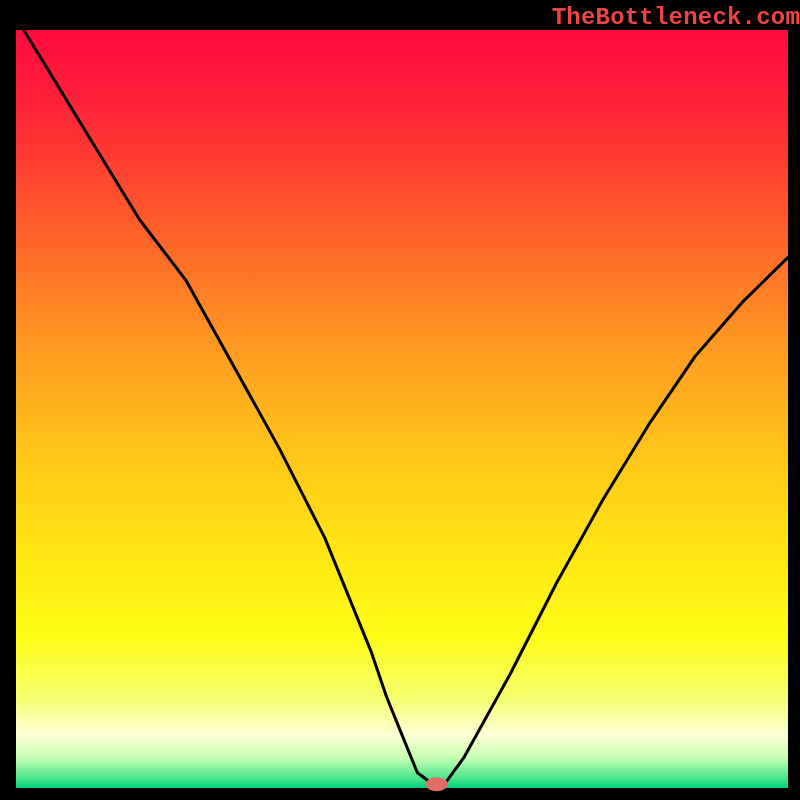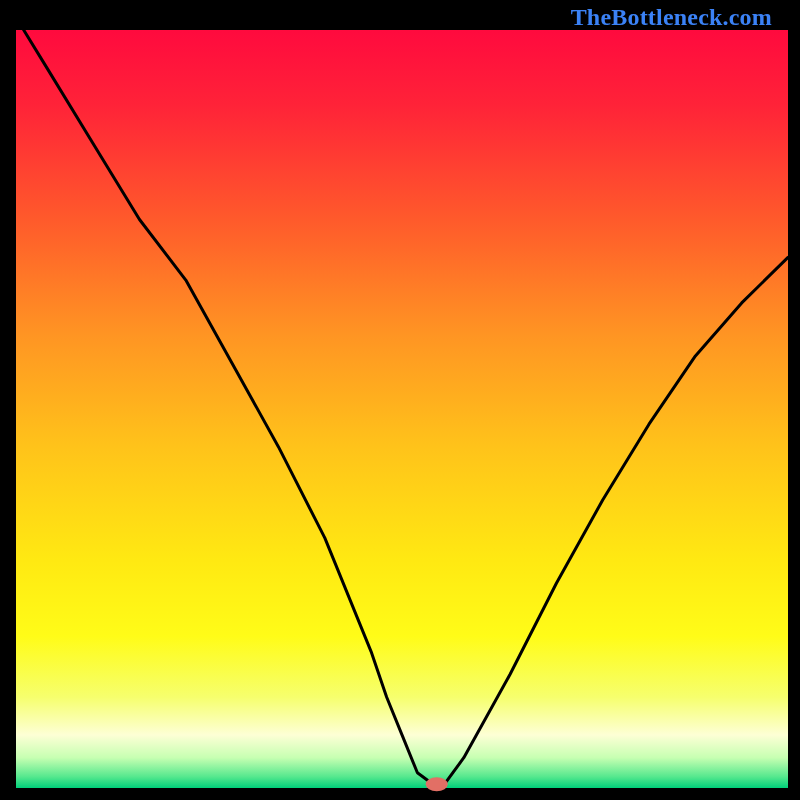--- a/index.html
+++ b/index.html
@@ -14,25 +14,25 @@
     position: relative;
     width: 800px;
     height: 800px;
   }
   svg {
     display: block;
   }
   .watermark {
     position: absolute;
     top: 4px;
-    right: 28px;
-    font-family: Liberation Serif, serif;
+    right: 0;
+    font-family: Liberation Mono, monospace;
     font-size: 24px;
     font-weight: 600;
-    color: #3b82f6;
+    color: #ef4444;
     letter-spacing: 0.2px;
     user-select: none;
   }
 </style>
 </head>
 <body>
 
 <div class="chart-wrap">
   <svg id="chart-svg" width="800" height="800" viewBox="0 0 800 800">
     <defs>

